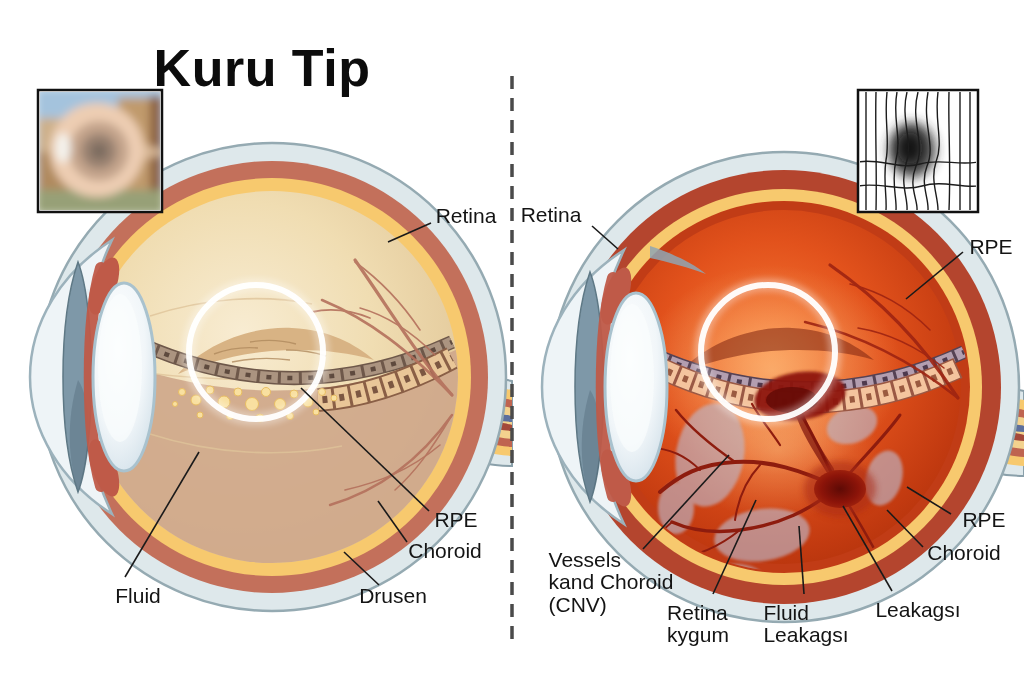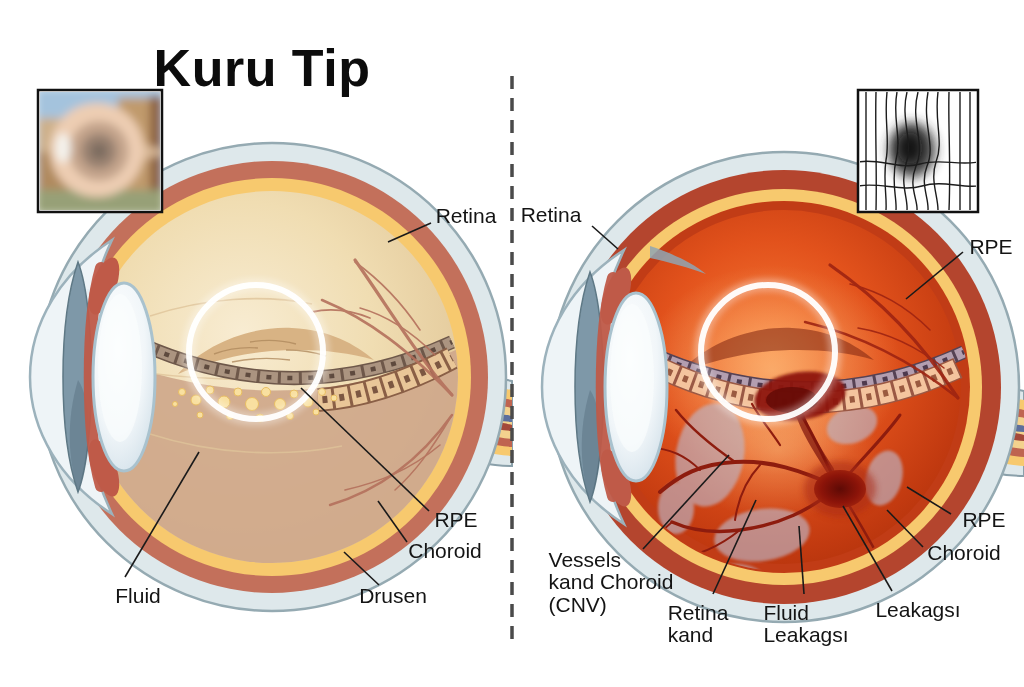--- a/index.html
+++ b/index.html
@@ -306,21 +306,21 @@
 <div class="lbl" style="left:551px;top:215px">Retina</div>
 <div class="lbl" style="left:991px;top:247px">RPE</div>
 
 <div class="lbl" style="left:611px;top:583px">
   <span>Vessels</span>
   <span>kand Choroid</span>
   <span>(CNV)</span>
 </div>
 <div class="lbl" style="left:698px;top:624px">
   <span>Retina</span>
-  <span>kand</span>
+  <span>kygum</span>
 </div>
 <div class="lbl" style="left:806px;top:624px">
   <span>Fluid</span>
   <span>Leakagsı</span>
 </div>
 <div class="lbl" style="left:918px;top:610px">Leakagsı</div>
 <div class="lbl" style="left:984px;top:520px">RPE</div>
 <div class="lbl" style="left:964px;top:553px">Choroid</div>
 
 </div>

